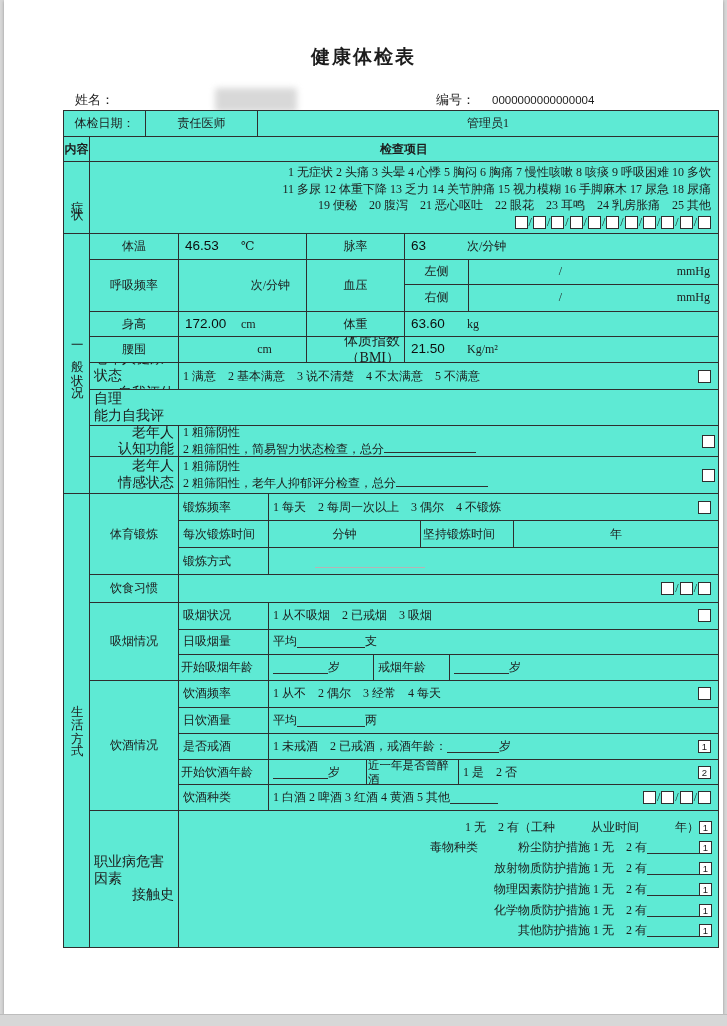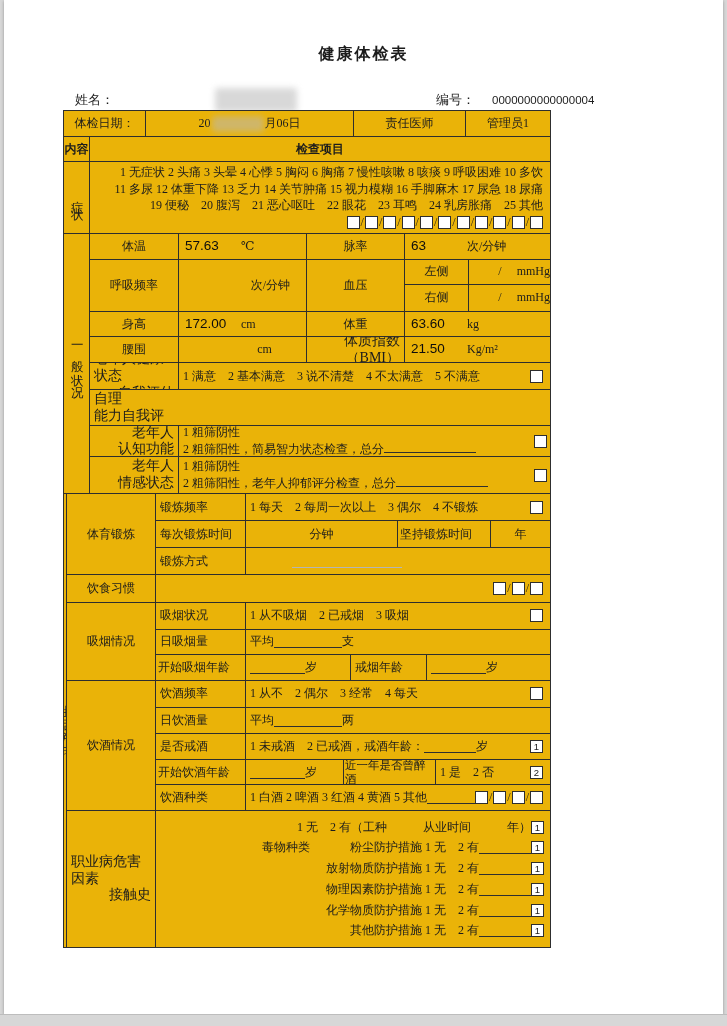--- a/index.html
+++ b/index.html
@@ -2,28 +2,28 @@
 <html><head>
 <meta charset="utf-8">
 <style>
   * { margin:0; padding:0; box-sizing:border-box; }
   html,body { width:727px; height:1026px; }
   body { background:#d7d7d7; font-family:"Liberation Serif","DejaVu Serif",serif; color:#1c1c1c; }
   .stage { position:relative; width:727px; height:1026px; overflow:hidden; }
   .page { position:absolute; left:4px; top:0; width:719px; height:1014px; background:#fff;
           box-shadow:0 1px 3px rgba(0,0,0,.3); }
   .title { position:absolute; left:0; top:44px; width:100%; text-align:center;
-           font-size:16px; font-weight:bold; letter-spacing:2px; }
+           font-size:19px; font-weight:bold; letter-spacing:2px; }
   .idrow { position:absolute; left:0; top:88px; width:100%; height:24px; font-size:13px; }
   .idrow .lbl { position:absolute; top:3px; }
   .blur-blob { position:absolute; background:#b9b9b9; opacity:.55; filter:blur(3px); border-radius:3px; }
   .num-val { font-family:"Liberation Sans","DejaVu Sans",sans-serif; font-size:11.5px; }
 
-  .tbl { position:absolute; left:59px; top:110px; width:488px; border:1.5px solid #2e2e2e;
-         background:#eab308; font-size:12px; line-height:1.25; }
+  .tbl { position:absolute; left:59px; top:110px; width:656px; border:1.5px solid #2e2e2e;
+         background:#5eead4; font-size:12px; line-height:1.25; }
   .tr { display:flex; border-bottom:1px solid #2e2e2e; align-items:stretch; }
   .tbl > .tr:last-child, .sub > .tr:last-child { border-bottom:none; }
   .td { border-right:1px solid #2e2e2e; display:flex; align-items:center; padding:0 4px; overflow:hidden; }
   .tr > .td:last-child, .tr > .sub:last-child { border-right:none; }
   .sub { display:flex; flex-direction:column; border-right:1px solid #2e2e2e; }
   .center { justify-content:center; text-align:center; }
   .bold { font-weight:bold; }
   .pre { white-space:pre; }
   .col { flex-direction:column; align-items:flex-end; justify-content:space-evenly; }
   .vlab { padding:0; justify-content:center; }
@@ -36,21 +36,21 @@
   .boxrow { display:flex; align-items:center; }
   .boxrow .sl { margin:0 1px; font-size:12px; }
   .ul { display:inline-block; height:13px; border-bottom:1px solid #2f2f2f; flex:none; }
   .ul.light { border-bottom-color:#b5b5b5; }
   .mla { margin-left:auto; }
   .small2 { font-size:14px; line-height:1.2; }
   .opt { justify-content:flex-start; }
   .opt .cbx { margin-left:auto; margin-right:3px; }
   .bpcell { position:relative; }
   .bpcell .slash { position:absolute; left:36%; }
-  .bpcell .unit { position:absolute; right:0; }
+  .bpcell .unit { position:absolute; right:8px; }
   .occline { display:flex; align-items:center; padding:0 3px 0 2px; }
   .footer-band { position:absolute; left:0; bottom:0; width:100%; height:12px; background:#d7d7d7;
                  border-top:1px solid #bdbdbd; }
 </style>
 </head>
 <body>
 
 <div class="stage">
   <div class="page">
 
@@ -62,25 +62,20 @@
       <span class="lbl" style="left:432px">编号：</span>
       <span class="lbl num-val" style="left:488px; top:6px">0000000000000004</span>
     </div>
 
     <div class="tbl">
 
       <div class="tr" style="height:26px">
         <div class="td center" style="width:82px">
           <span>体检日期：</span>
         </div>
-        <div class="td center" style="width:208px; position:relative">
-          <span>20</span>
-          <span class="blur-blob" style="position:relative; display:inline-block; width:52px; height:16px; top:0; margin:0 1px"></span>
-          <span>月06日</span>
-        </div>
         <div class="td center" style="width:112px">
           <span>责任医师</span>
         </div>
         <div class="td center" style="flex:1">
           <span>管理员1</span>
         </div>
       </div>
 
       <div class="tr" style="height:25px">
         <div class="td center bold" style="width:26px; padding:0">
@@ -129,21 +124,21 @@
         <div class="td vlab" style="width:26px">
           <span class="vtext sp">一般状况</span>
         </div>
         <div class="sub" style="flex:1; border-right:none">
 
           <div class="tr" style="height:26px">
             <div class="td center" style="width:89px">
               <span>体温</span>
             </div>
             <div class="td vcell" style="width:128px">
-              <span class="val">57.63</span>
+              <span class="val">46.53</span>
               <span>℃</span>
             </div>
             <div class="td center" style="width:98px">
               <span>脉率</span>
             </div>
             <div class="td vcell" style="flex:1">
               <span class="val">63</span>
               <span>次/分钟</span>
             </div>
           </div>

